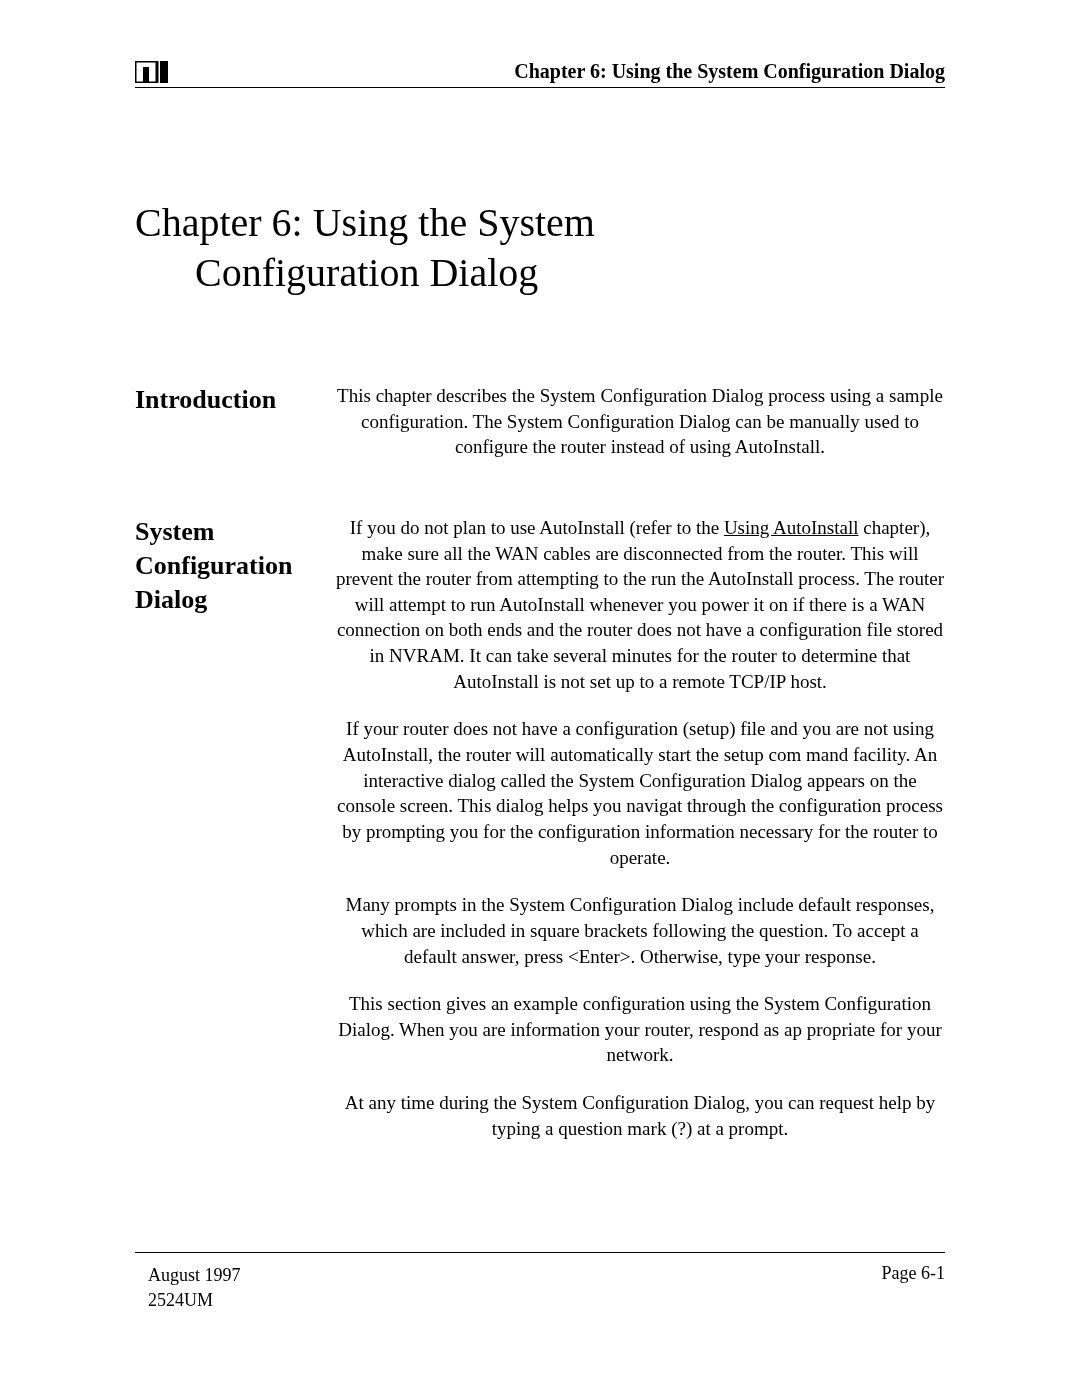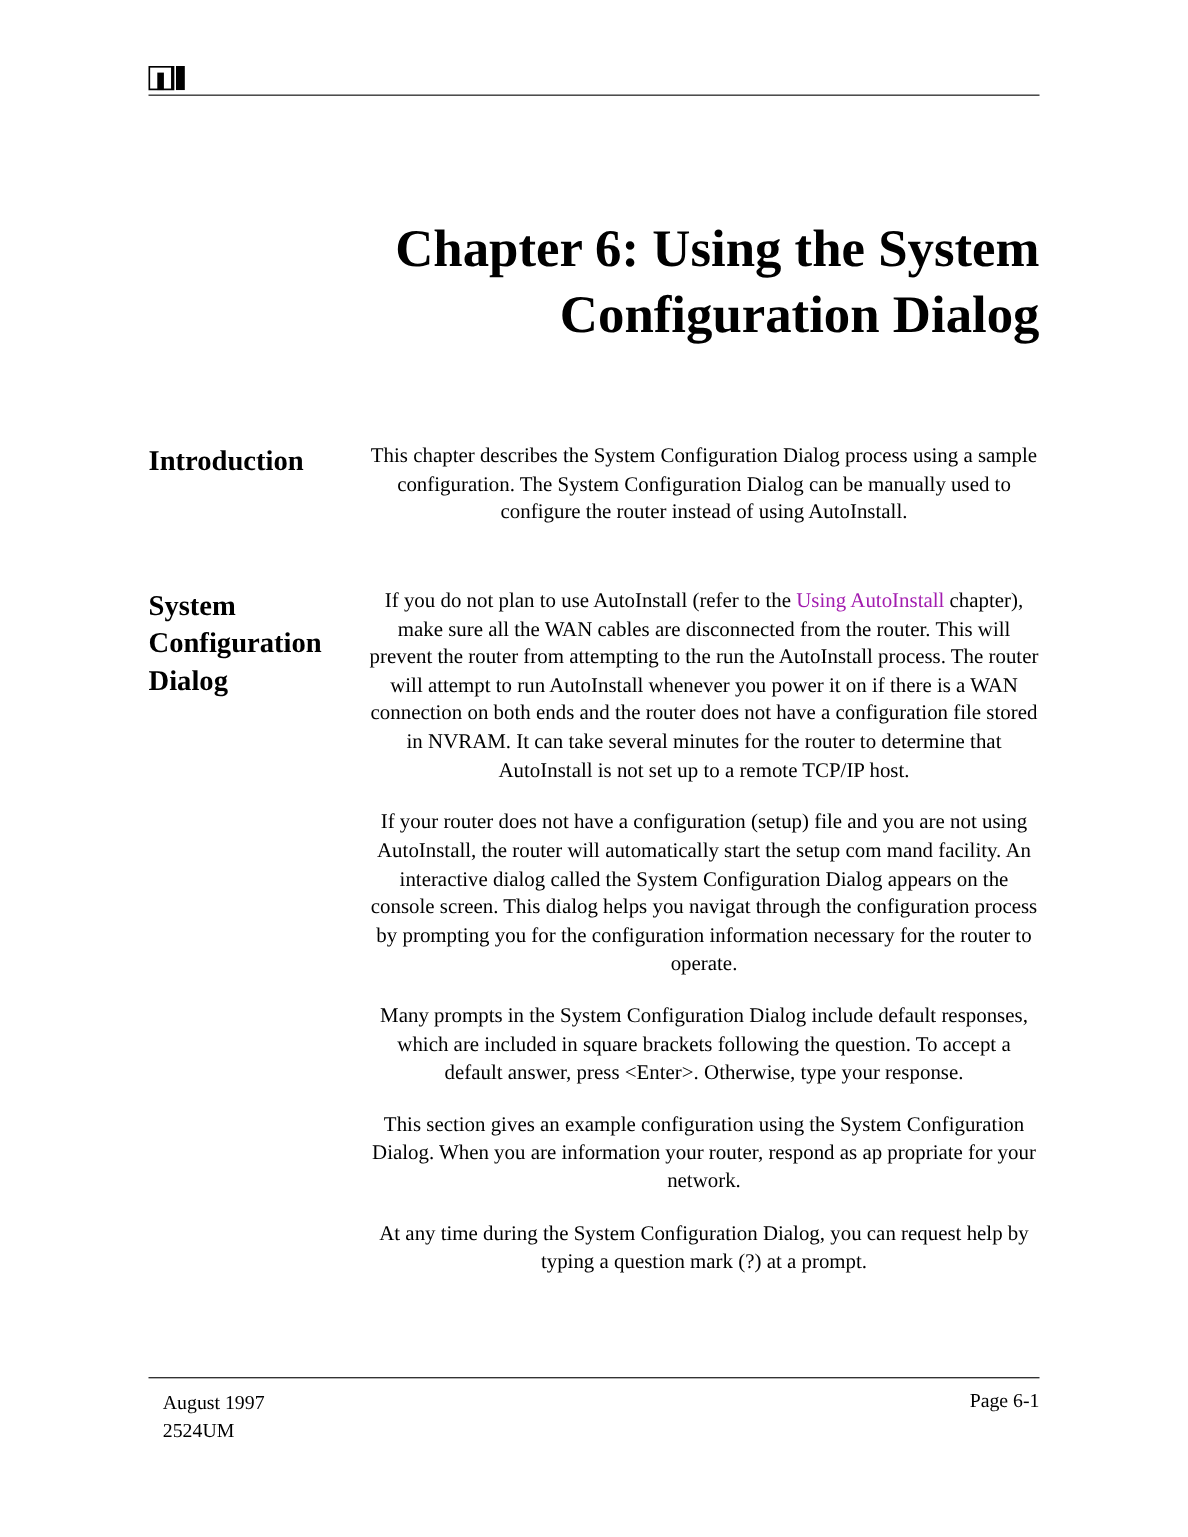--- a/index.html
+++ b/index.html
@@ -28,26 +28,25 @@
     }
     .logo {
       width: 36px;
       height: 22px;
     }
     .header-text {
       font-weight: bold;
       font-size: 20px;
     }
     .chapter-title {
-      font-size: 48px;
-      font-weight: bold;
+      font-size: 40px;
+      font-weight: normal;
       line-height: 1.25;
       margin-bottom: 85px;
       padding-left: 0;
-      text-align: right;
     }
     .chapter-title .line2 {
       display: block;
       padding-left: 60px;
     }
     .content-block {
       display: flex;
       align-items: flex-start;
       margin-bottom: 55px;
     }
@@ -64,21 +63,22 @@
       line-height: 1.35;
       text-align: center;
     }
     .body-text p {
       margin-bottom: 22px;
     }
     .body-text p:last-child {
       margin-bottom: 0;
     }
     .link {
-      color: #a21caf;
+      color: #000000;
+      text-decoration: underline;
       cursor: pointer;
     }
     .footer {
       position: absolute;
       bottom: 85px;
       left: 135px;
       right: 135px;
       border-top: 1.5px solid #000;
       padding-top: 10px;
       display: flex;
@@ -98,20 +98,21 @@
 <div class="page">
 
   <div class="header">
     <span class="logo">
       <svg viewBox="0 0 36 22" width="36" height="22">
         <rect x="0" y="0" width="22" height="22" fill="none" stroke="#000" stroke-width="3"></rect>
         <rect x="8" y="6" width="6" height="16" fill="#000"></rect>
         <rect x="25" y="0" width="8" height="22" fill="#000"></rect>
       </svg>
     </span>
+    <span class="header-text">Chapter 6: Using the System Configuration Dialog</span>
   </div>
 
   <h1 class="chapter-title">
     <span>Chapter 6: Using the System</span>
     <span class="line2">Configuration Dialog</span>
   </h1>
 
   <div class="content-block">
     <div class="side-heading">Introduction</div>
     <div class="body-text">

